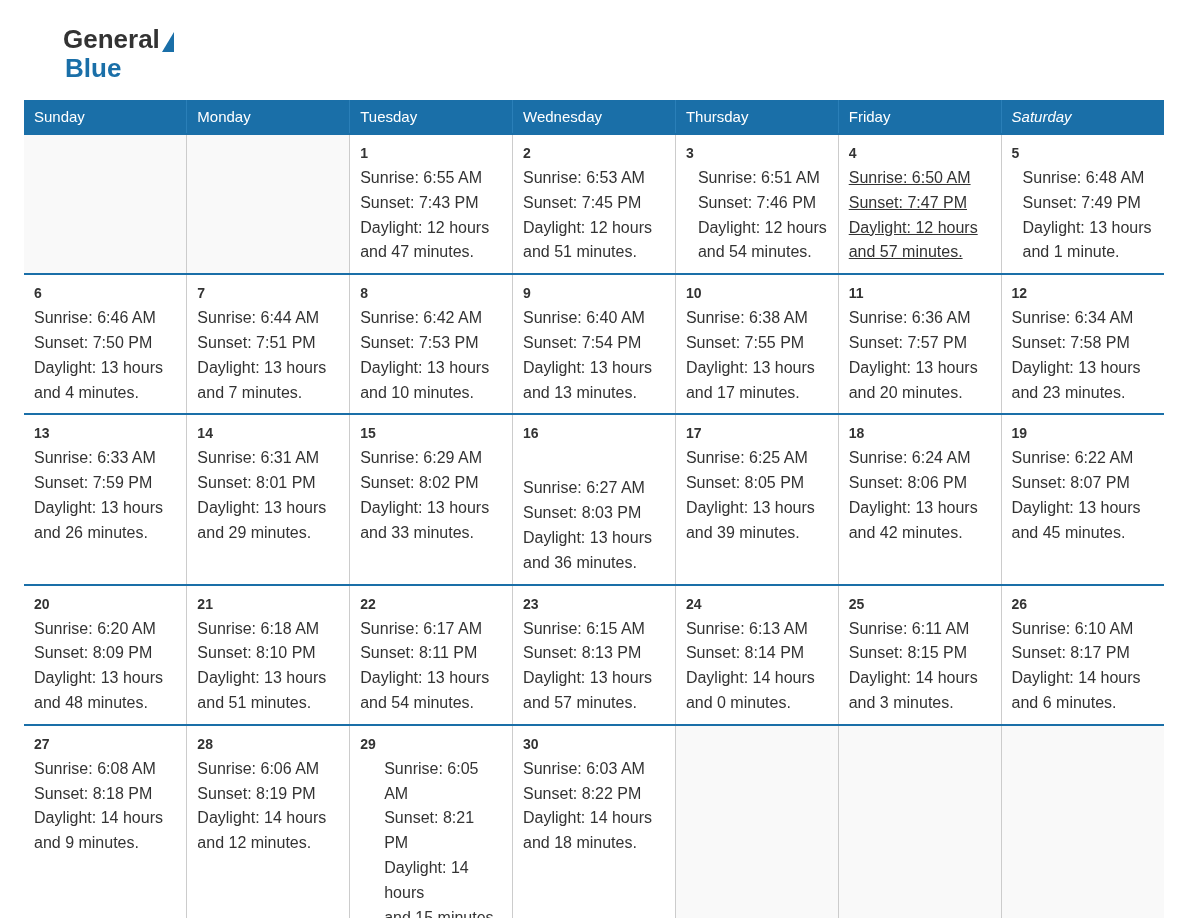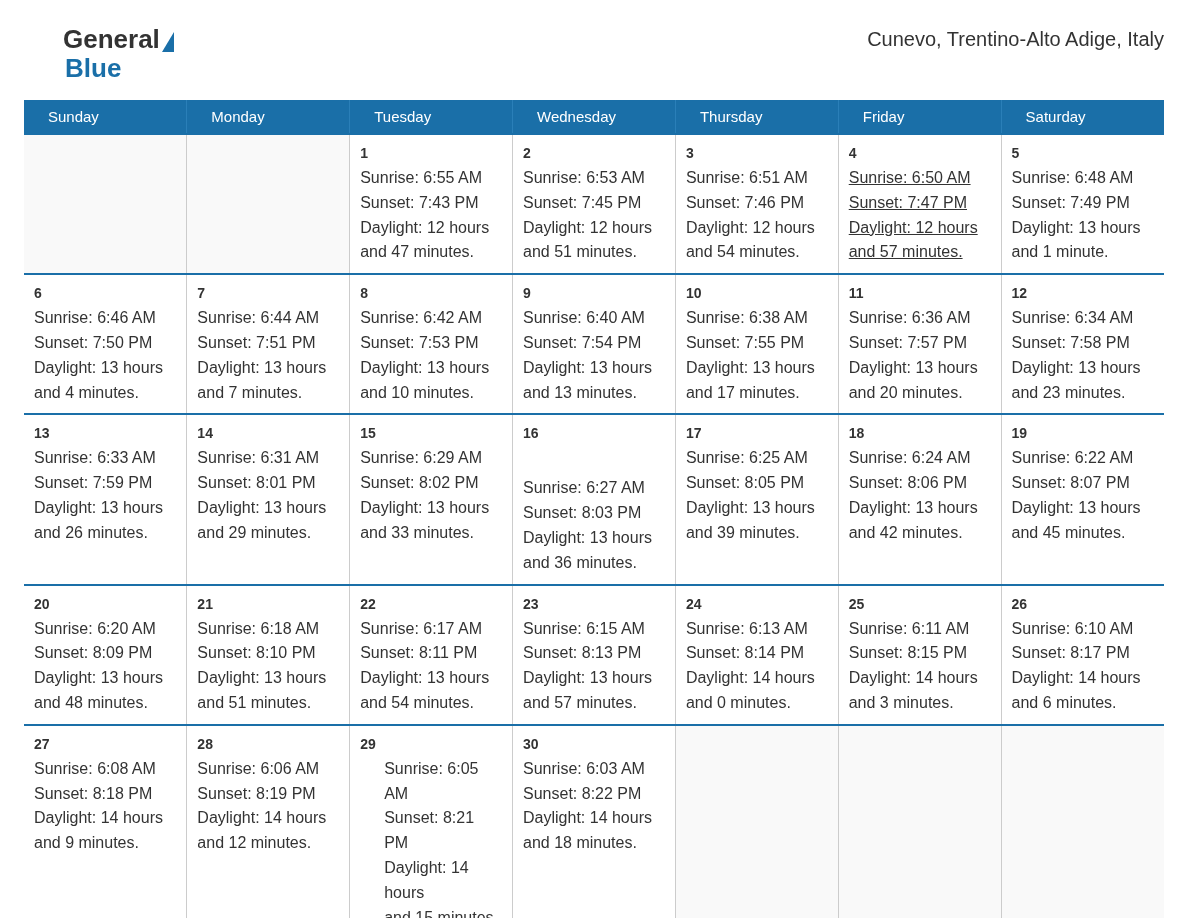--- a/index.html
+++ b/index.html
@@ -63,26 +63,27 @@
       border-collapse: collapse;
       table-layout: fixed;
     }
     thead tr {
       background-color: #1a6fa8;
     }
     thead th {
       color: #fff;
       font-size: 15px;
       font-weight: normal;
-      padding: 8px 24px;
+      padding: 8px 10px;
       text-align: left;
       border-right: 1px solid #2a7fb8;
     }
     thead th:last-child {
       border-right: none;
+      font-style: italic;
     }
     tbody td {
       vertical-align: top;
       padding: 8px 10px;
       border-top: 2px solid #1a6fa8;
       border-right: 1px solid #ccc;
       font-size: 12.5px;
       line-height: 1.5;
       min-height: 100px;
     }
@@ -115,21 +116,20 @@
   <div class="logo">
     <div class="logo-top">
       <span class="logo-general">General</span>
       <div class="logo-triangle"></div>
     </div>
     <div style="display:flex; align-items:center; margin-top:-2px;">
       <span class="logo-blue">Blue</span>
     </div>
   </div>
   <div class="title-section">
-    <div class="subtitle">Cunevo, Trentino-Alto Adige, Italy</div>
   </div>
 </div>
 
 <table>
   <thead>
     <tr>
     <th>Sunday</th>
         <th>Monday</th>
         <th>Tuesday</th>
         <th>Wednesday</th>
@@ -151,35 +151,35 @@
         </td>
         <td>
           <span class="day-number">2</span>
           <div class="day-info" style="white-space: pre-line;">Sunrise: 6:53 AM
 Sunset: 7:45 PM
 Daylight: 12 hours
 and 51 minutes.</div>
         </td>
         <td>
           <span class="day-number">3</span>
-          <div class="day-info" style="white-space: pre-line;">Sunrise: 6:51 AM
+          <div class="day-info" style="white-space: pre-line; margin-left: 12px;">Sunrise: 6:51 AM
 Sunset: 7:46 PM
 Daylight: 12 hours
 and 54 minutes.</div>
         </td>
         <td>
           <span class="day-number">4</span>
           <div class="day-info" style="white-space: pre-line; text-decoration: underline;">Sunrise: 6:50 AM
 Sunset: 7:47 PM
 Daylight: 12 hours
 and 57 minutes.</div>
         </td>
         <td>
           <span class="day-number">5</span>
-          <div class="day-info" style="white-space: pre-line;">Sunrise: 6:48 AM
+          <div class="day-info" style="white-space: pre-line; margin-left: 11px;">Sunrise: 6:48 AM
 Sunset: 7:49 PM
 Daylight: 13 hours
 and 1 minute.</div>
         </td>
       </tr>
       <tr>
         <td>
           <span class="day-number">6</span>
           <div class="day-info" style="white-space: pre-line;">Sunrise: 6:46 AM
 Sunset: 7:50 PM

